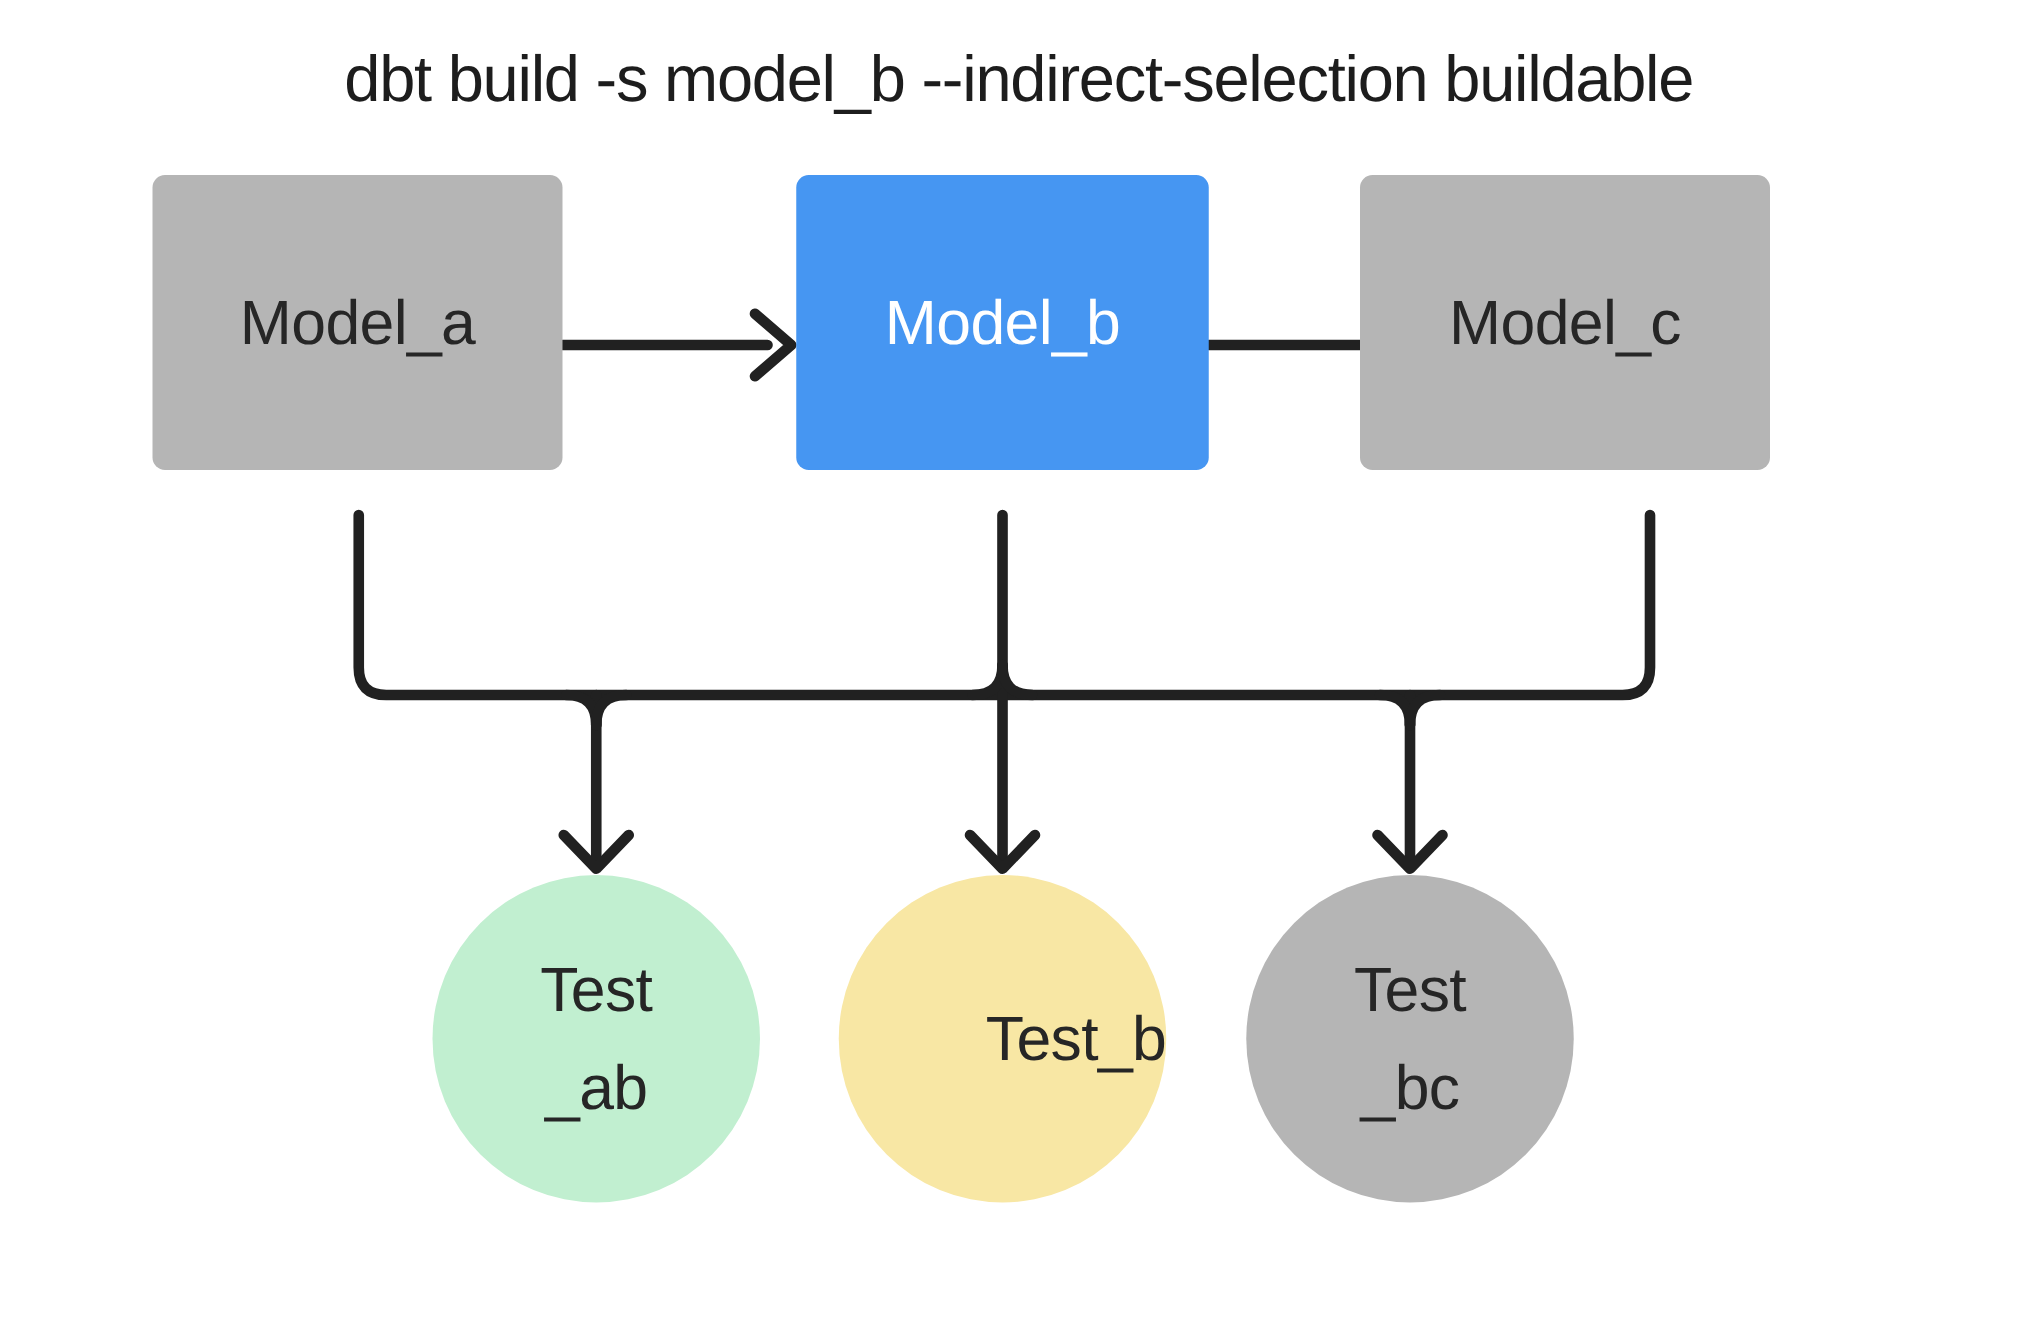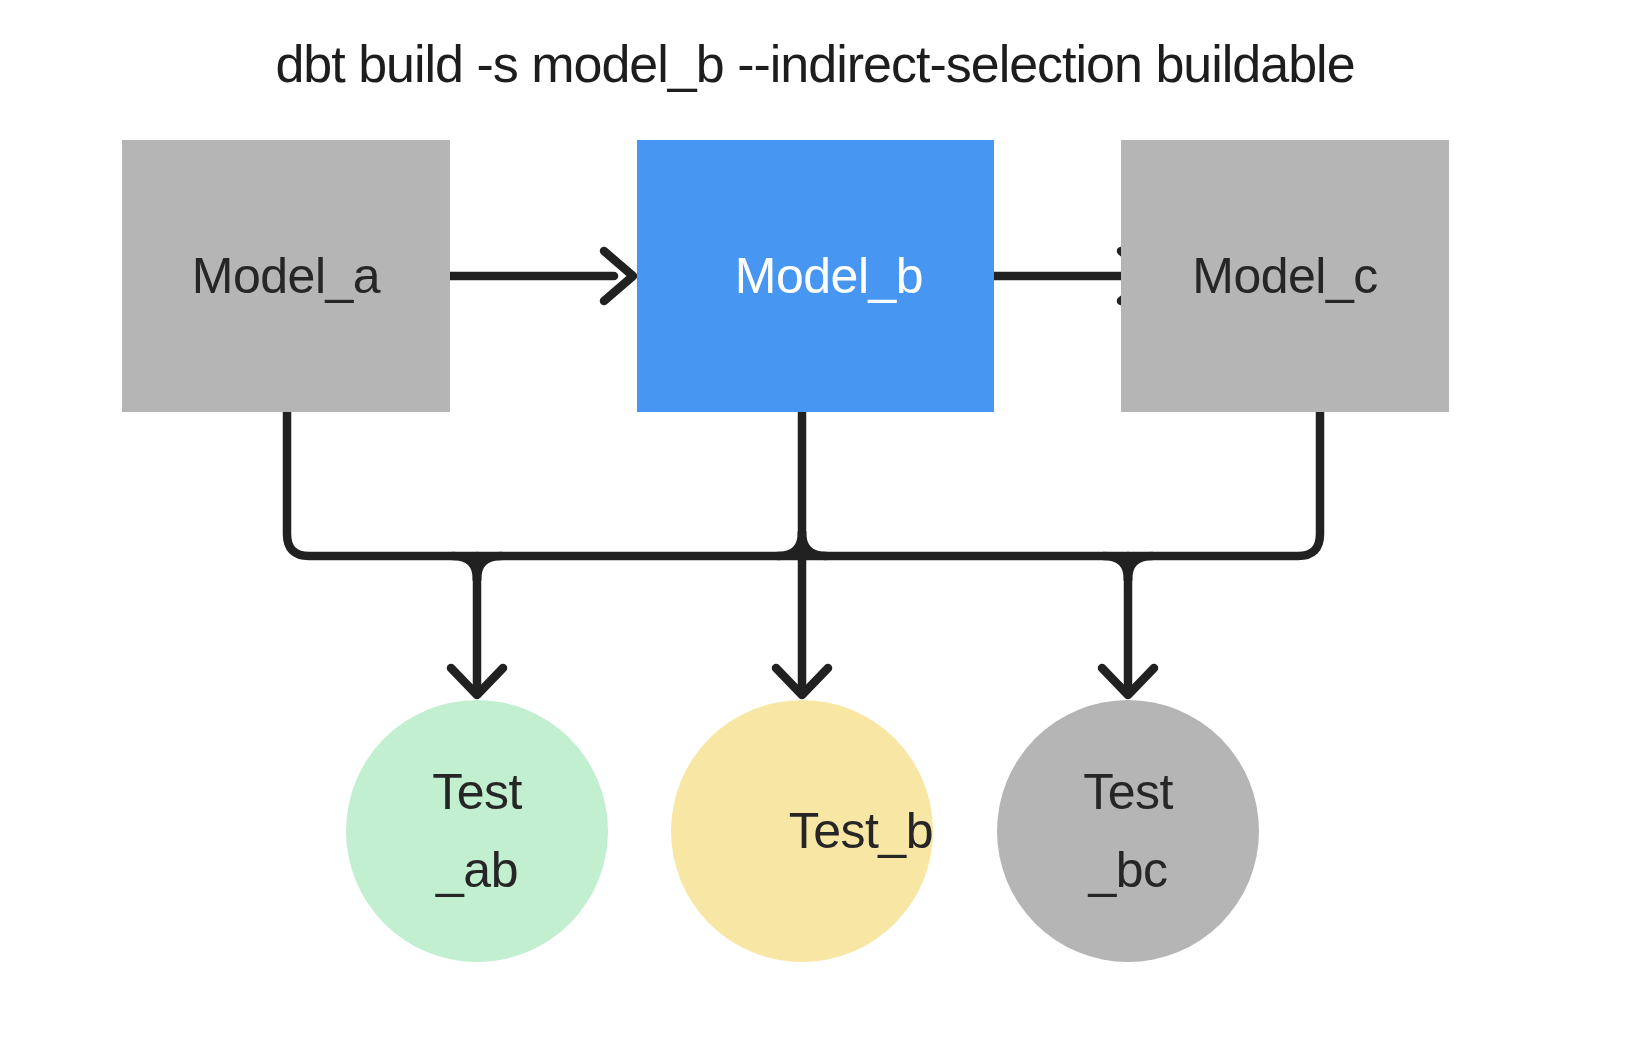--- a/index.html
+++ b/index.html
@@ -42,27 +42,27 @@
     justify-content: center;
     font-size: 50px;
     font-weight: 400;
     letter-spacing: -0.5px;
     color: #262626;
     text-align: center;
   }
   .box {
     top: 140px;
     width: 328px;
-    height: 272px;
-    border-radius: 0;
+    height: 236px;
+    border-radius: 10px;
     background: #b5b5b5;
   }
   .box.model-a { left: 122px; }
   .box.model-b { left: 637px; width: 330px; background: #4696f2; color: #ffffff; }
-  .box.model-c { left: 1121px; }
+  .box.model-c { left: 1088px; }
   .circle {
     top: 700px;
     width: 262px;
     height: 262px;
     border-radius: 50%;
     flex-direction: column;
     line-height: 78px;
   }
   .circle.test-ab { left: 346px; background: #c1efd0; }
   .circle.test-b  { left: 671px; background: #f8e7a4; }
@@ -102,21 +102,21 @@
       <path d="M1104 556 Q1128 556 1128 580"></path>
       <path d="M1152 556 Q1128 556 1128 580"></path>
       <path d="M1102 668 L1128 695 L1154 668"></path>
     </g>
   </svg>
 
   <div class="node box model-a" style="background-color: rgb(181, 181, 181);">
     <span>Model_a</span>
   </div>
 
-  <div class="node box model-b" style="background-color: rgb(70, 150, 242); padding-left: 27px;">
+  <div class="node box model-b" style="background-color: rgb(70, 150, 242);">
     <span>Model_b</span>
   </div>
 
   <div class="node box model-c" style="background-color: rgb(181, 181, 181);">
     <span>Model_c</span>
   </div>
 
   <div class="node circle test-ab" style="background-color: rgb(193, 239, 208);">
     <span>Test</span>
     <span>_ab</span>

